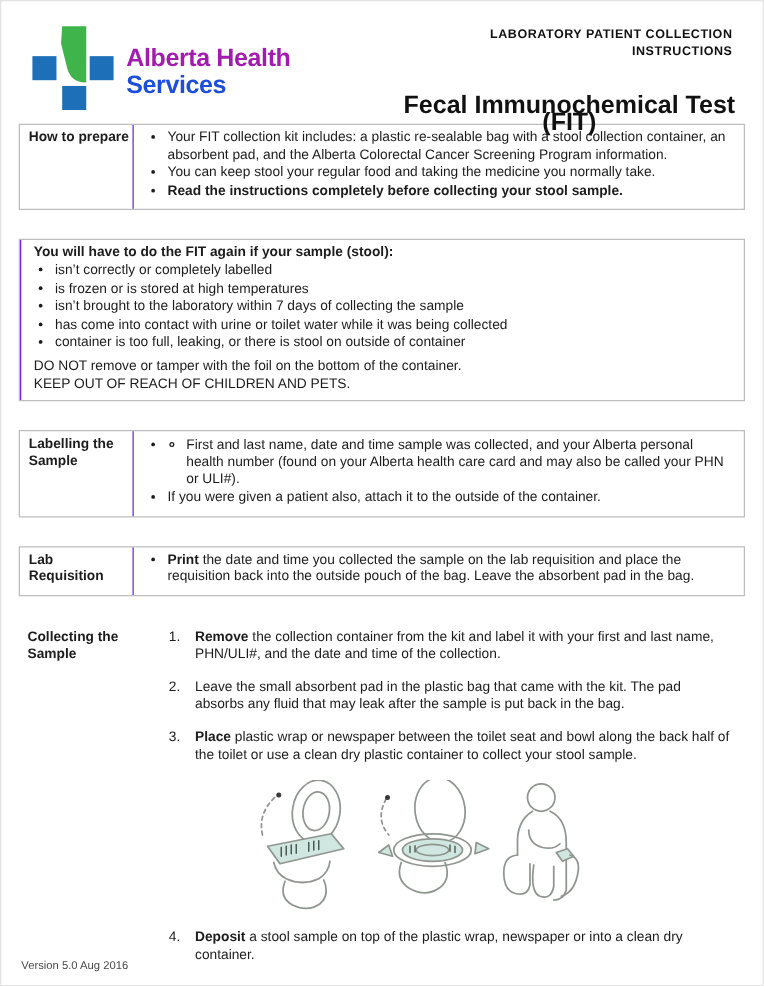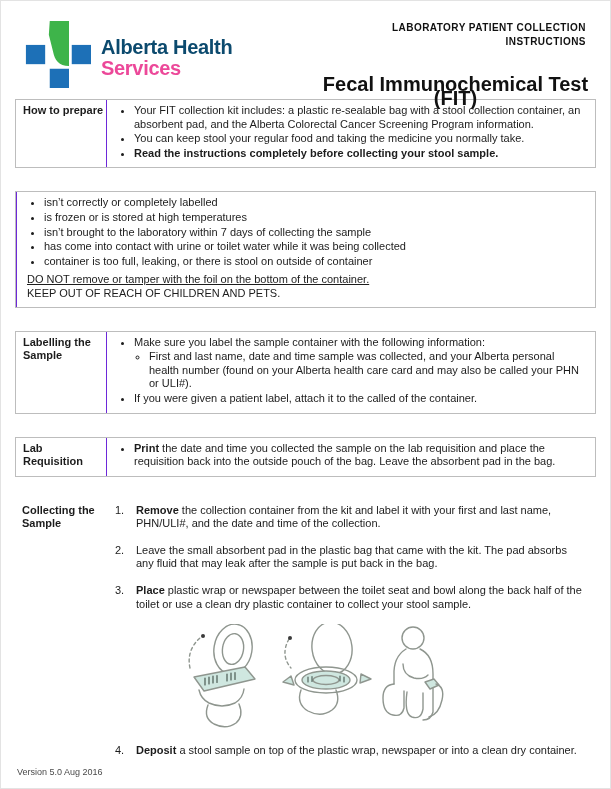--- a/index.html
+++ b/index.html
@@ -9,38 +9,38 @@
     background:#fff; border:1px solid #e3e3e3;
     font-family:"Liberation Sans", sans-serif;
     color:#1c1c1c; font-size:11px; line-height:13.6px;
     padding:14px 14px 0 14px; overflow:hidden;
   }
   
   .hdr { display:flex; height:84px; }
   .logo { display:flex; width:300px; }
   .logo-icon { width:66px; height:72px; margin:4px 10px 0 10px; flex-shrink:0; }
   .logo-text { font-weight:bold; font-size:20px; line-height:21px; margin-top:22px; letter-spacing:-0.3px; }
-  .logo-l1 { color:#0c4a6e; }
-  .logo-l2 { color:#ec4899; }
+  .logo-l1 { color:#a21caf; }
+  .logo-l2 { color:#1d4ed8; }
   .hdr-right { flex:1; padding-top:6px; }
   .top-label { font-size:10px; font-weight:bold; letter-spacing:0.45px; text-align:right; padding-right:10px; color:#111; }
   .doc-title { font-size:20px; font-weight:bold; text-align:center; margin-top:30px; color:#111; }
   
   .row { display:flex; border:1px solid #bdbdbd; margin-bottom:23px; }
-  .row.plain { border:none; }
+  .row.plain { border:none;gap:20px; }
   .cell-label { width:90px; flex-shrink:0; font-weight:bold; padding:4px 2px 4px 7px; }
   .cell-content { flex:1; padding:4px 10px 6px 10px; }
   .row:not(.plain) .cell-content { border-left:1px solid #6d28d9; }
   ul { margin:0; padding-left:17px; }
   ul li { margin:0 0 1px 0; }
   ul.sub { padding-left:15px; margin-top:1px; }
   .b { font-weight:bold; }
   p { margin:0; }
   .notes p.gap1 { margin-top:13px; }
-  .notes p.gap2 { margin-top:5px;text-decoration:underline; }
+  .notes p.gap2 { margin-top:5px; }
   
   .step { display:flex; margin-bottom:13px; }
   .step .num { width:21px; flex-shrink:0; }
   .step p { flex:1; }
   .figs { display:block; margin:2px 0 10px 66px; }
   
   .footer { position:absolute; left:16px; bottom:8px; font-size:9px; color:#4a4a4a; }
 </style>
 </head>
 <body>
@@ -72,45 +72,45 @@
       <ul>
         <li>Your FIT collection kit includes:  a plastic re-sealable bag with a stool collection container, an absorbent pad, and the Alberta Colorectal Cancer Screening Program information.</li>
         <li>You can keep stool your regular food and taking the medicine you normally take.</li>
         <li class="b">Read the instructions completely before collecting your stool sample.</li>
       </ul>
     </div>
   </div>
 
   <div class="row">
     <div class="cell-content">
+      <p class="b">You will have to do the FIT again if your sample (stool):</p>
       <ul>
         <li>isn’t correctly or completely labelled</li>
         <li>is frozen or is stored at high temperatures</li>
         <li>isn’t brought to the laboratory within 7 days of collecting the sample</li>
         <li>has come into contact with urine or toilet water while it was being collected</li>
         <li>container is too full, leaking, or there is stool on outside of container</li>
       </ul>
       <div class="notes">
         <p class="gap2">DO NOT remove or tamper with the foil on the bottom of the container.</p>
         <p>KEEP OUT OF REACH OF CHILDREN AND PETS.</p>
       </div>
     </div>
   </div>
 
   <div class="row">
     <div class="cell-label">Labelling the Sample</div>
     <div class="cell-content">
       <ul>
         <li>
-          <span>Make sure you label the sample container with the following information:</span>
           <ul class="sub">
             <li>First and last name, date and time sample was collected, and your Alberta personal health number (found on your Alberta health care card and may also be called your PHN or ULI#).</li>
           </ul>
         </li>
-        <li>If you were given a patient label, attach it to the called of the container.</li>
+        <li>If you were given a patient also, attach it to the outside of the container.</li>
       </ul>
     </div>
   </div>
 
   <div class="row">
     <div class="cell-label">Lab Requisition</div>
     <div class="cell-content">
       <ul>
         <li><span class="b">Print</span><span> the date and time you collected the sample on the lab requisition and place the requisition back into the outside pouch of the bag. Leave the absorbent pad in the bag.</span></li>
       </ul>

